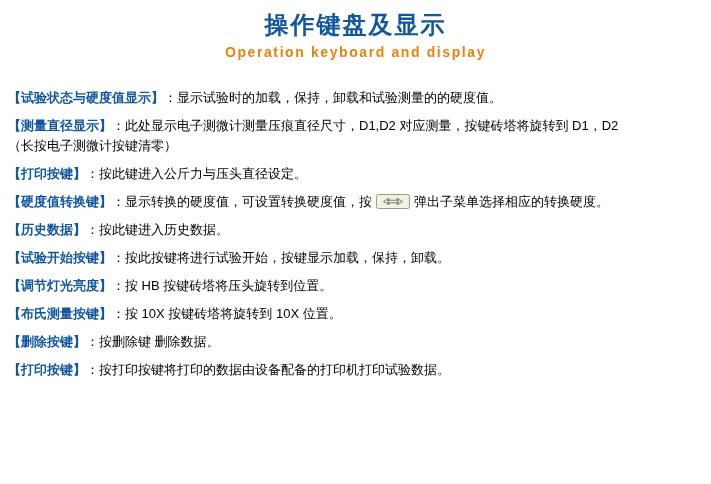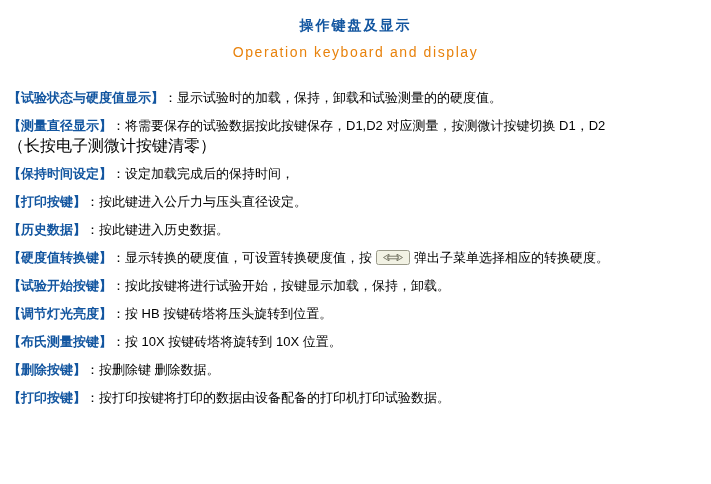--- a/index.html
+++ b/index.html
@@ -18,29 +18,29 @@
     width: 711px;
     height: 484px;
     box-sizing: border-box;
   }
   .title-block {
     text-align: center;
     padding-top: 12px;
   }
   .title-cn {
     color: #1356a0;
-    font-size: 14px;
+    font-size: 24px;
     font-weight: bold;
     letter-spacing: 2px;
     line-height: 26px;
   }
   .title-en {
     color: #e8820c;
     font-size: 14px;
-    font-weight: normal;
+    font-weight: bold;
     letter-spacing: 1.6px;
     line-height: 22px;
     margin-top: 3px;
   }
   .items {
     margin-top: 26px;
     padding-left: 8px;
     padding-right: 0;
   }
   .item {
@@ -51,21 +51,21 @@
     white-space: normal;
   }
   .label {
     color: #1356a0;
     font-weight: bold;
   }
   .desc {
     color: #000000;
   }
   .cont-line {
-    font-size: 16px;
+    font-size: 13px;
     line-height: 17px;
     color: #000000;
     margin-top: -8px;
     margin-bottom: 11px;
   }
   .inline-key {
     display: inline-block;
     vertical-align: middle;
     margin: 0 4px;
     position: relative;
@@ -86,43 +86,40 @@
   </div>
 
   <div class="items">
 
     <div class="item">
       <span class="label">【试验状态与硬度值显示】</span><span class="desc">：显示试验时的加载，保持，卸载和试验测量的的硬度值。</span>
     </div>
 
 
     <div class="item">
-      <span class="label">【测量直径显示】</span><span class="desc">：将需要保存的试验数据按此按键保存，D1,D2 对应测量，按测微计按键切换 D1，D2</span>
+      <span class="label">【测量直径显示】</span><span class="desc">：此处显示电子测微计测量压痕直径尺寸，D1,D2 对应测量，按键砖塔将旋转到 D1，D2</span>
     </div>
     <div class="cont-line">（长按电子测微计按键清零）</div>
 
-    <div class="item">
-      <span class="label">【保持时间设定】</span><span class="desc">：设定加载完成后的保持时间，</span>
-    </div>
 
     <div class="item">
       <span class="label">【打印按键】</span><span class="desc">：按此键进入公斤力与压头直径设定。</span>
-    </div>
-
-    <div class="item">
-      <span class="label">【历史数据】</span><span class="desc">：按此键进入历史数据。</span>
     </div>
 
     <div class="item">
       <span class="label">【硬度值转换键】</span><span class="desc">：显示转换的硬度值，可设置转换硬度值，按</span><span class="inline-key"><svg width="34" height="15" viewBox="0 0 34 15">
             <rect x="0.5" y="0.5" width="33" height="14" rx="2" ry="2" fill="#f2f2e4" stroke="#9a9a8a" stroke-width="1"></rect>
             <path d="M13 4.2 L7.5 7.5 L13 10.8 L13 8.8 L12 8.8 L12 6.2 L13 6.2 Z" fill="#f2f2e4" stroke="#6f6f5f" stroke-width="0.9"></path>
             <path d="M21 4.2 L26.5 7.5 L21 10.8 L21 8.8 L22 8.8 L22 6.2 L21 6.2 Z" fill="#f2f2e4" stroke="#6f6f5f" stroke-width="0.9"></path>
             <rect x="12" y="6.2" width="10" height="2.6" fill="#f2f2e4" stroke="#6f6f5f" stroke-width="0.9"></rect>
           </svg></span><span class="desc">弹出子菜单选择相应的转换硬度。</span>
+    </div>
+
+    <div class="item">
+      <span class="label">【历史数据】</span><span class="desc">：按此键进入历史数据。</span>
     </div>
 
     <div class="item">
       <span class="label">【试验开始按键】</span><span class="desc">：按此按键将进行试验开始，按键显示加载，保持，卸载。</span>
     </div>
 
 
     <div class="item">
       <span class="label">【调节灯光亮度】</span><span class="desc">：按 HB 按键砖塔将压头旋转到位置。</span>
     </div>

